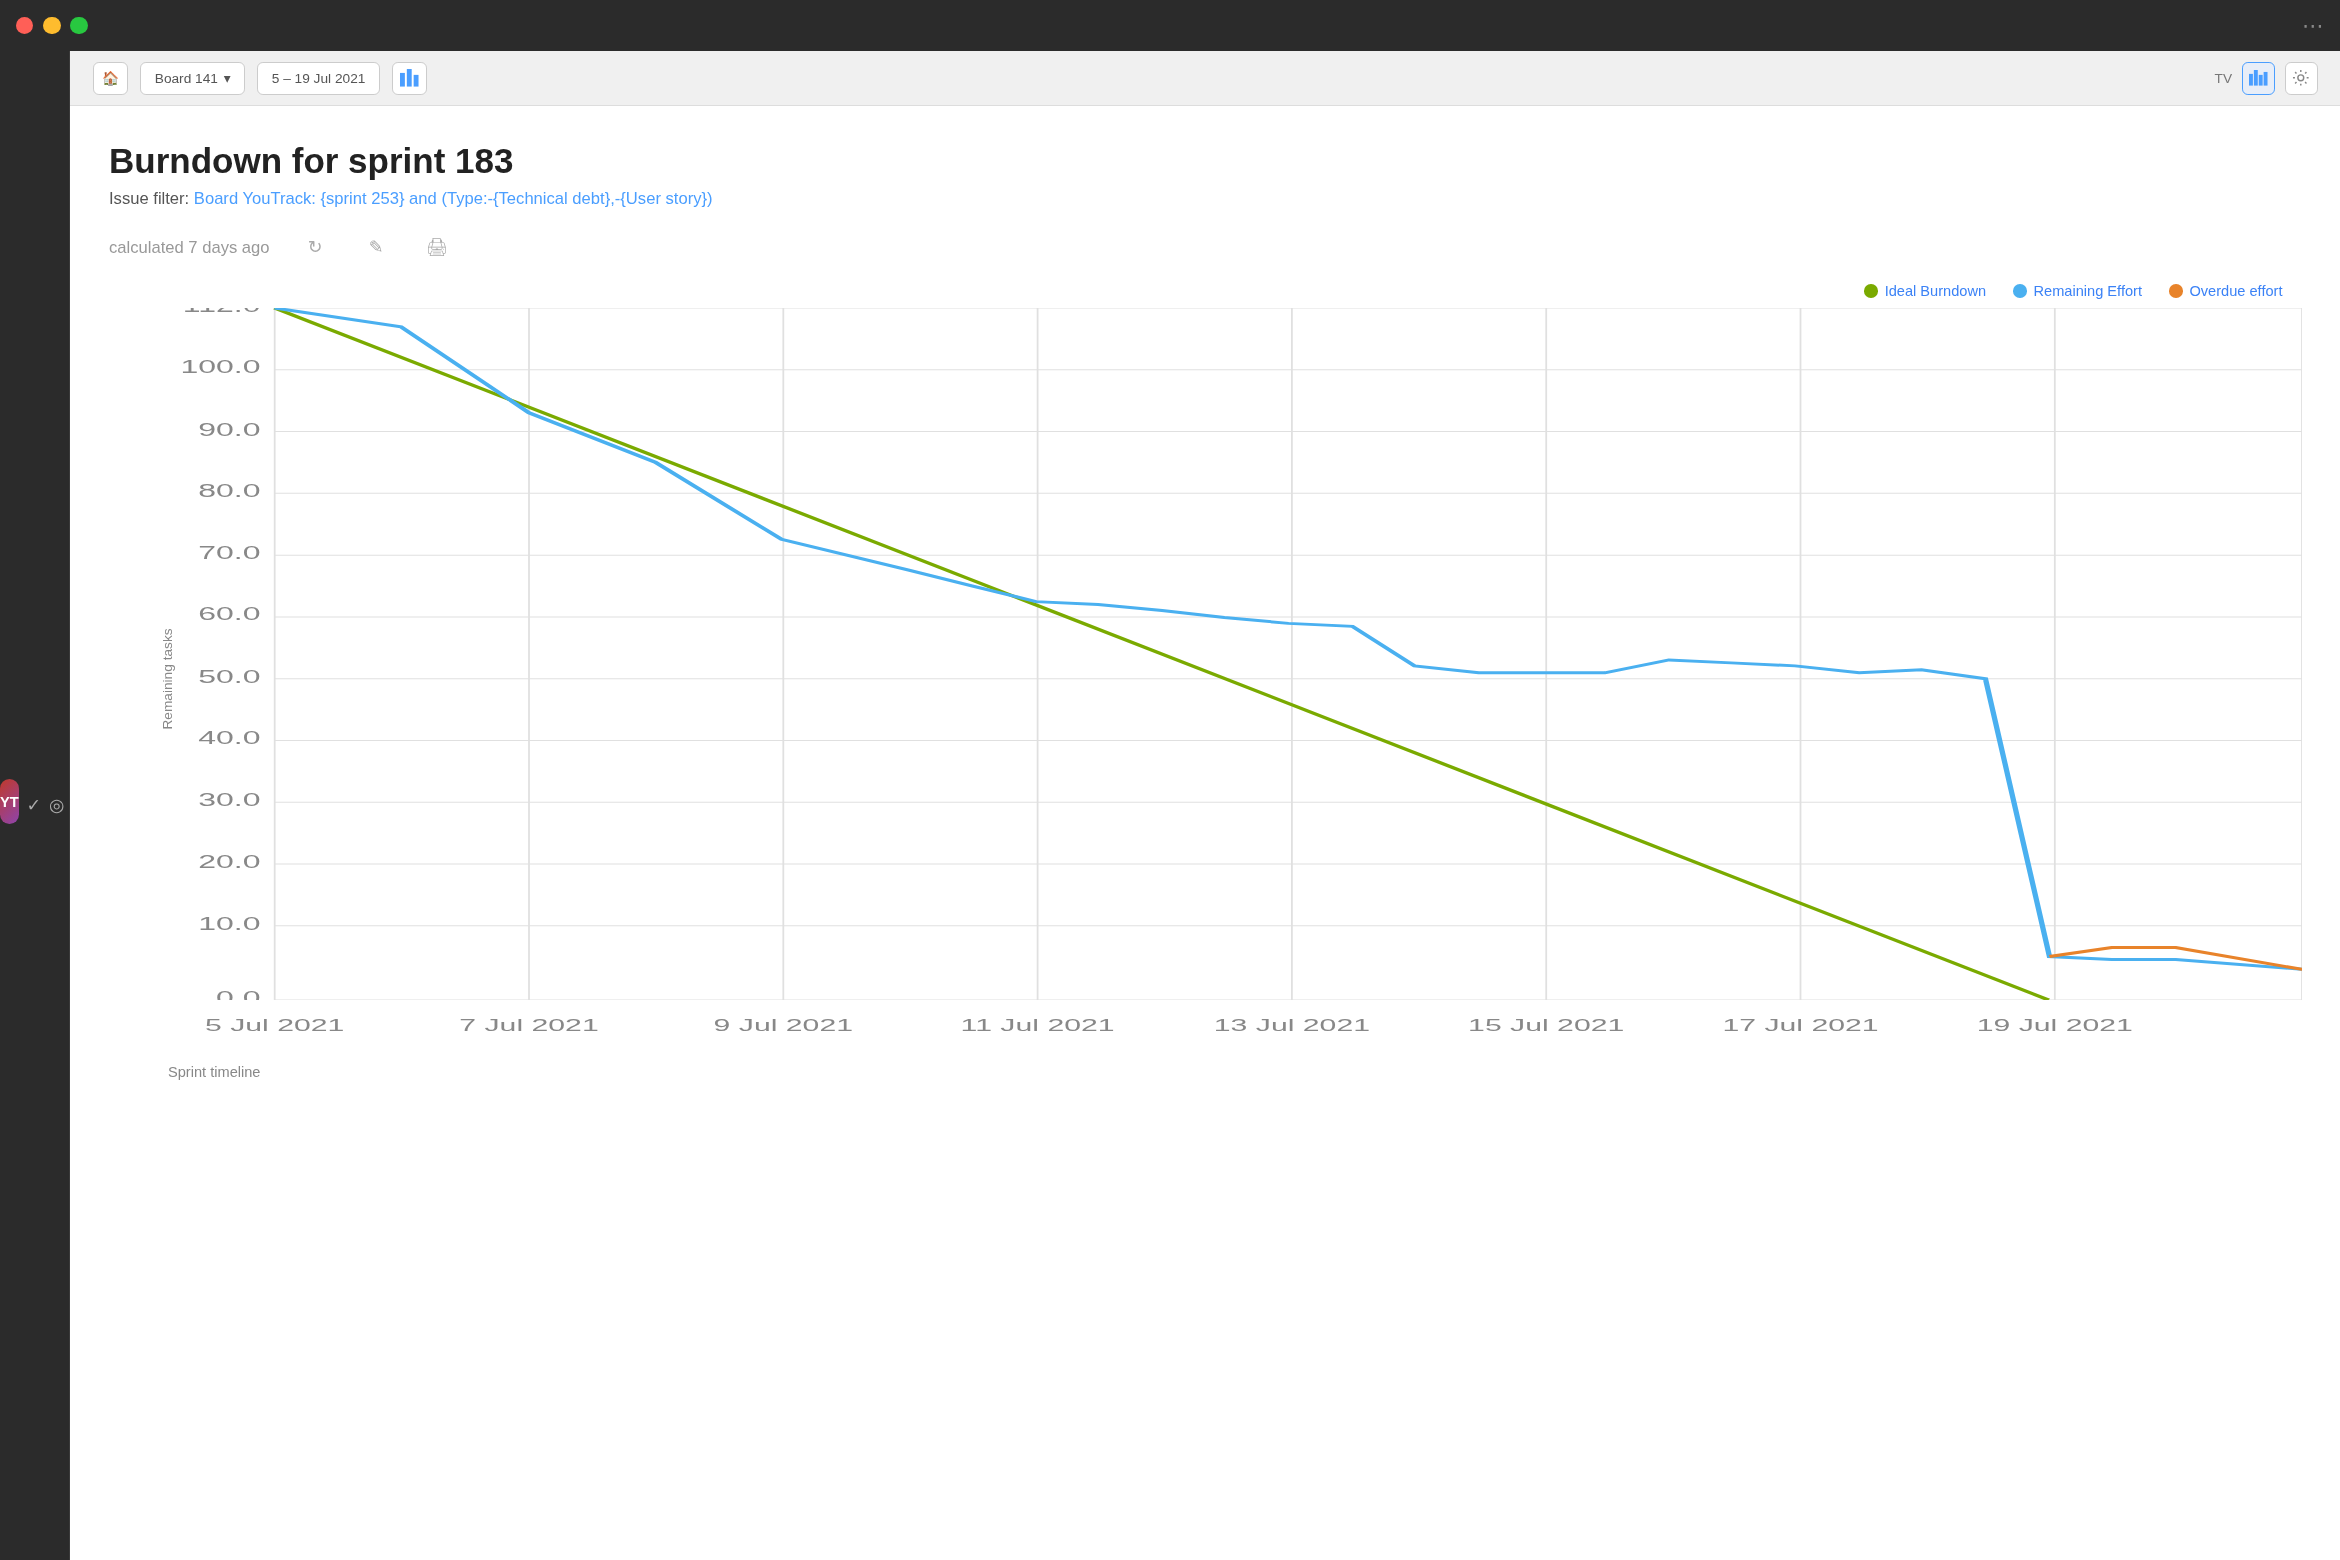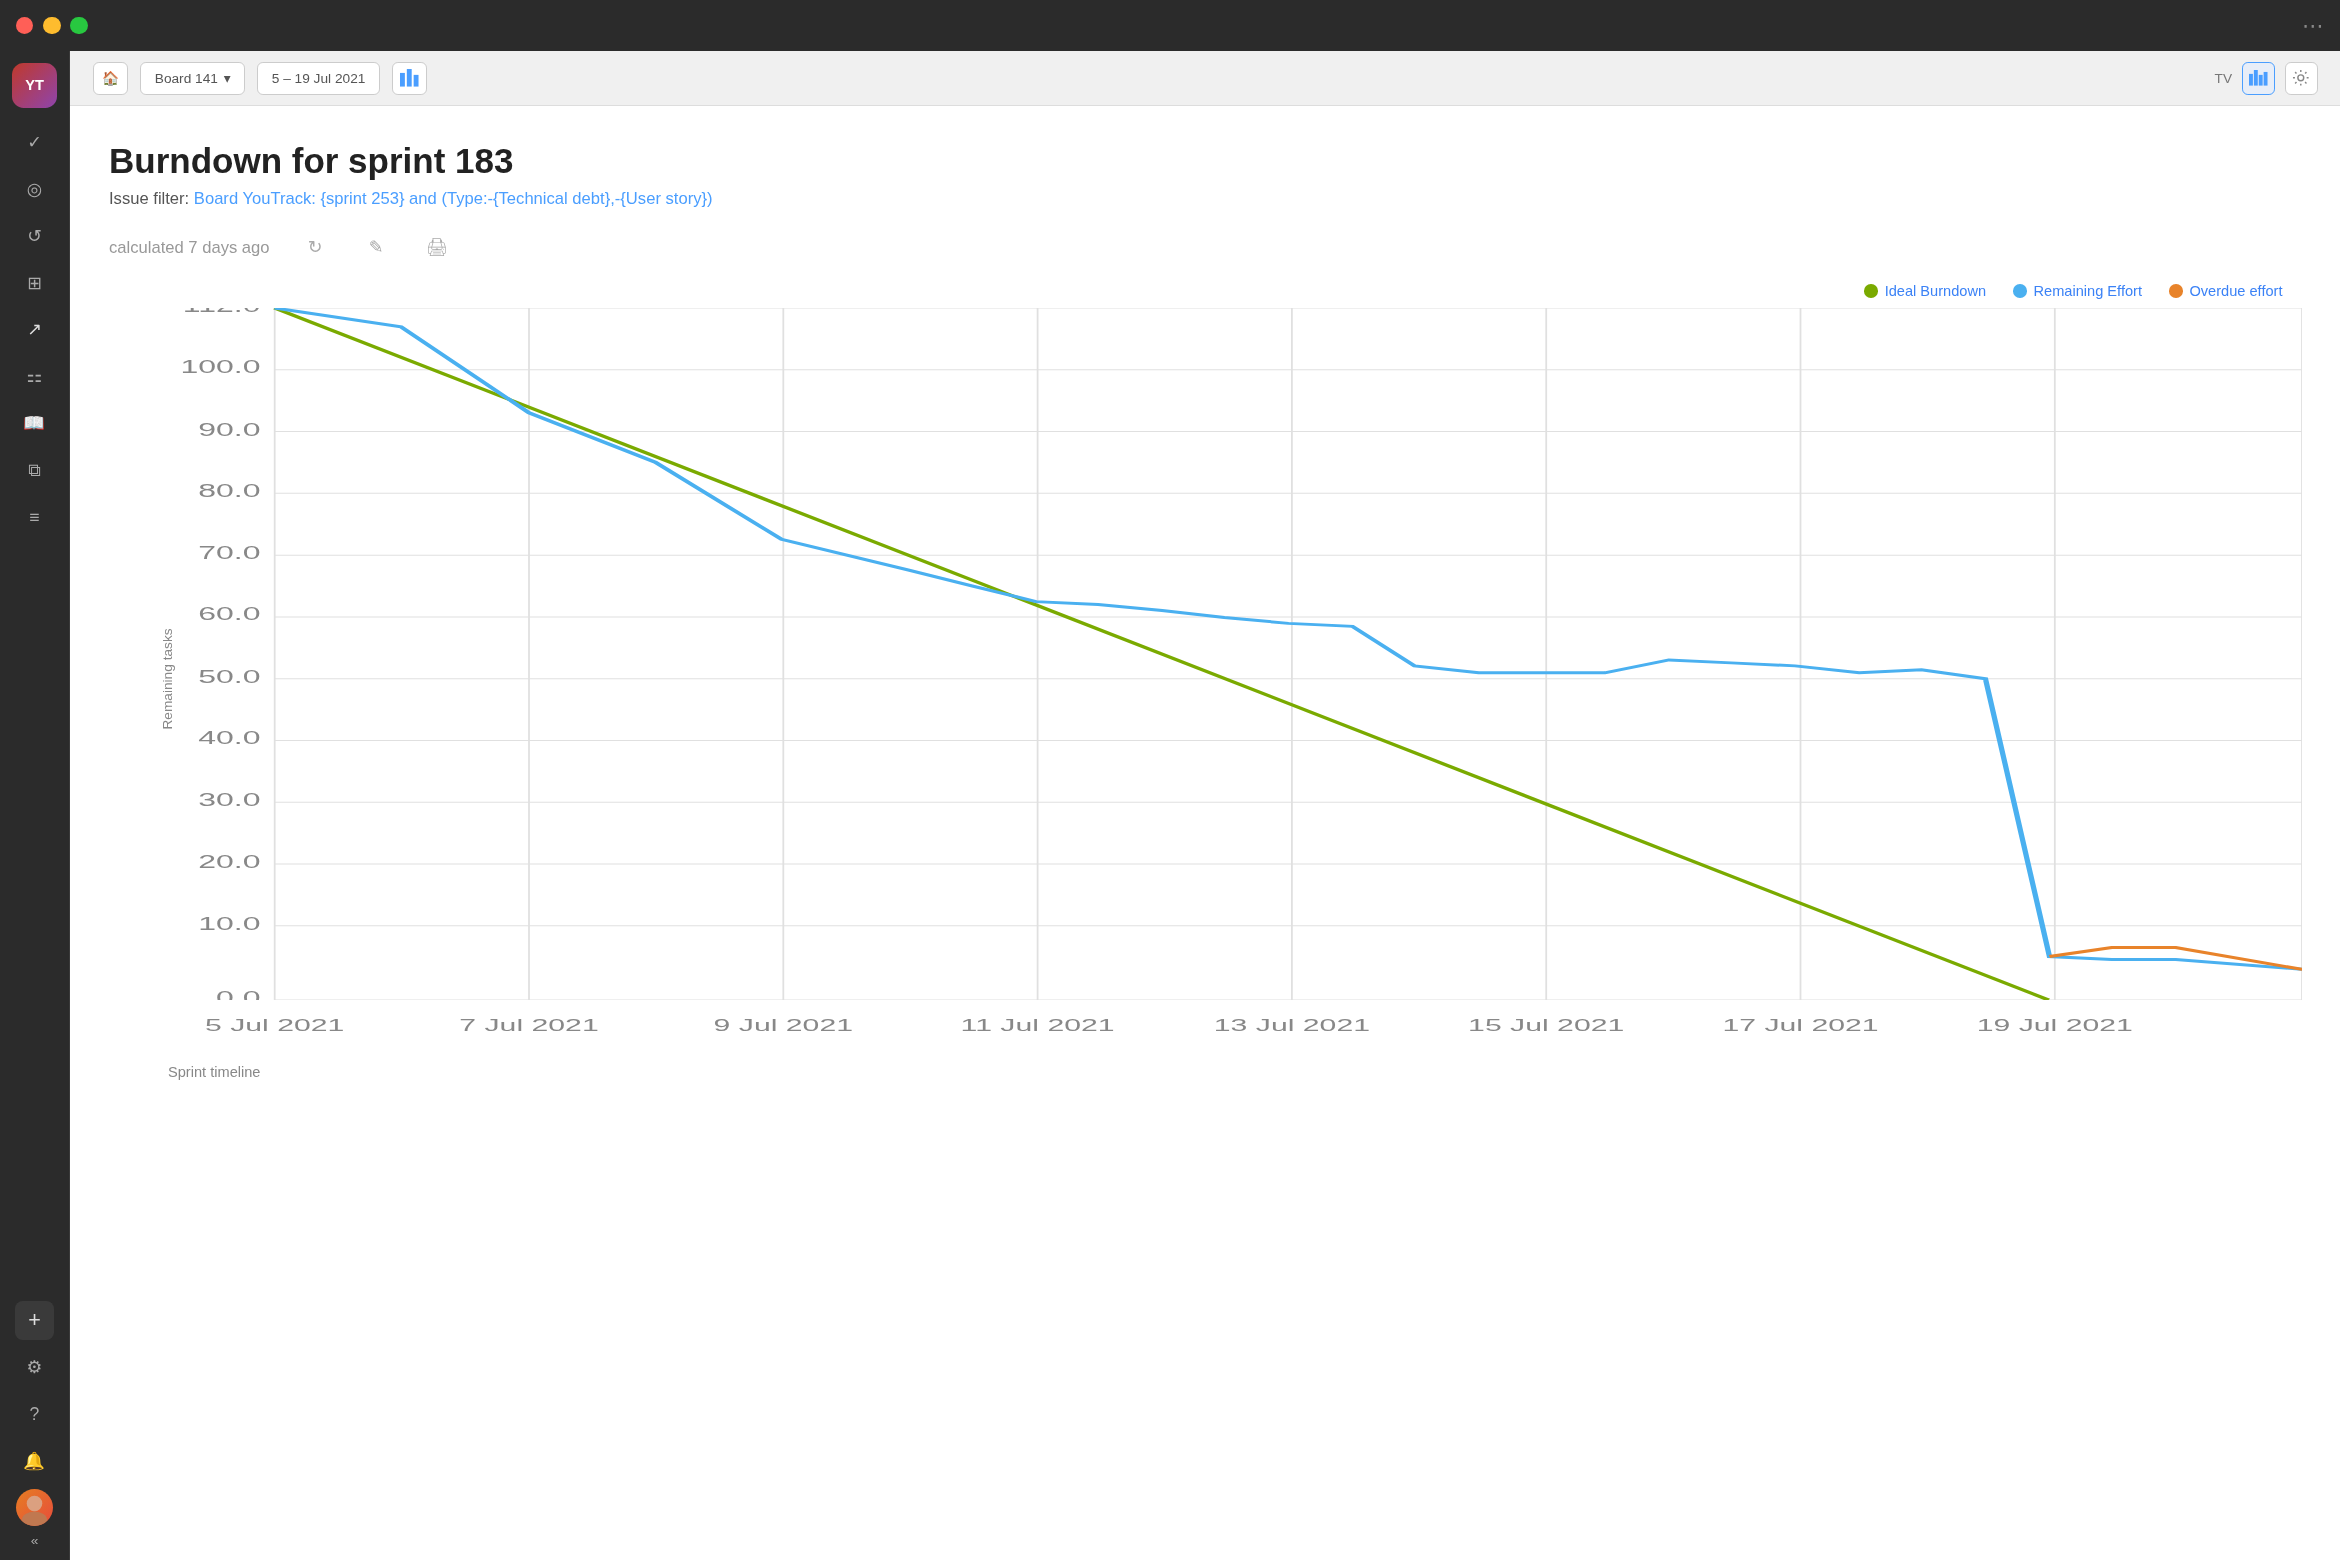--- a/index.html
+++ b/index.html
@@ -48,21 +48,21 @@
       display: flex;
       flex: 1;
       overflow: hidden;
     }
 
     
     .sidebar {
       width: 70px;
       background: #2b2b2b;
       display: flex;
-      flex-direction: column;
+      flex-direction: row;
       align-items: center;
       padding: 11.7px 0;
       gap: 7.8px;
       flex-shrink: 0;
       border-right: 1px solid #3a3a3a;
     }
     .sidebar-avatar {
       width: 45px;
       height: 45px;
       border-radius: 11.7px;

